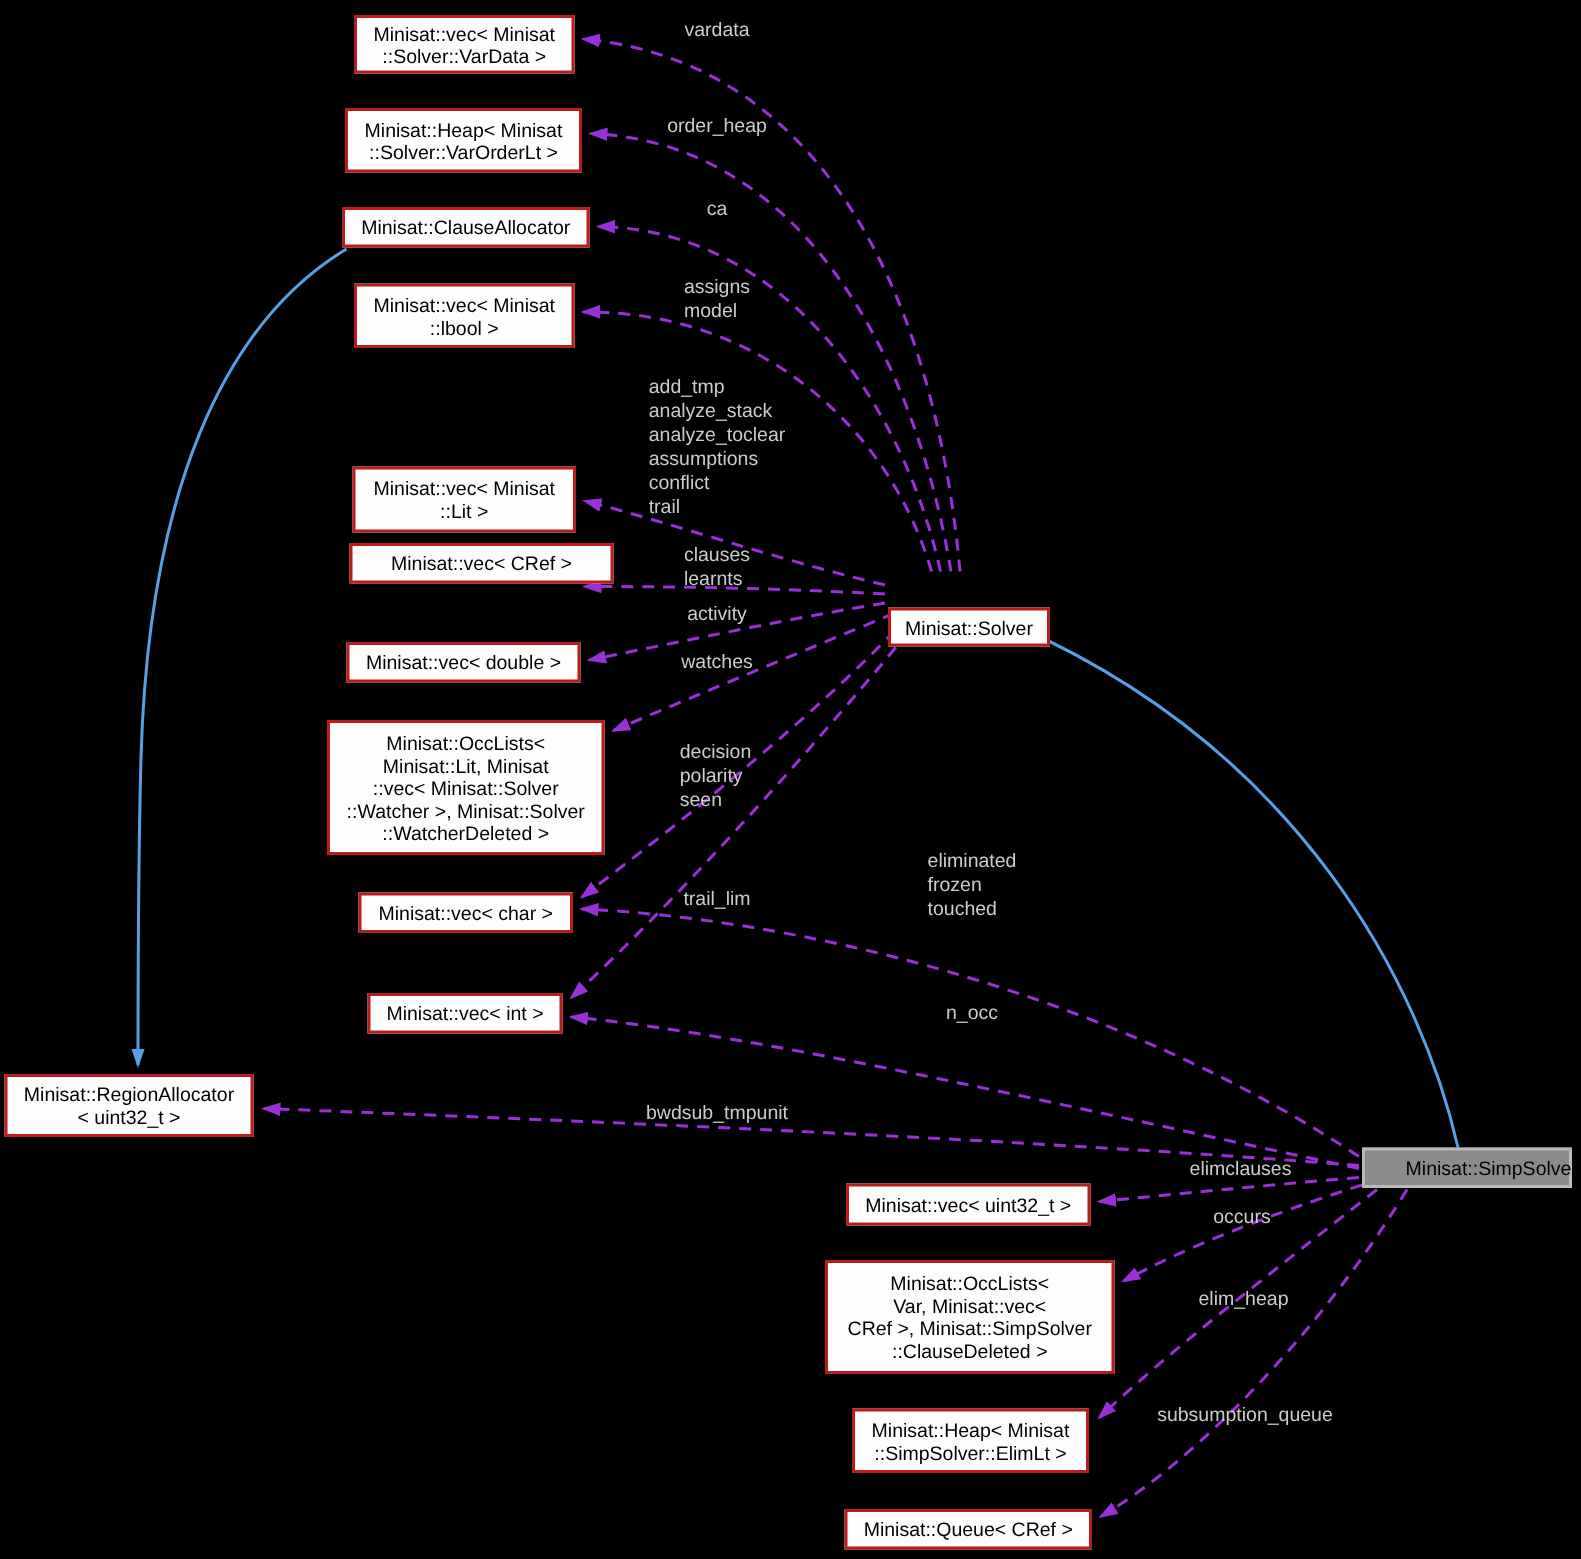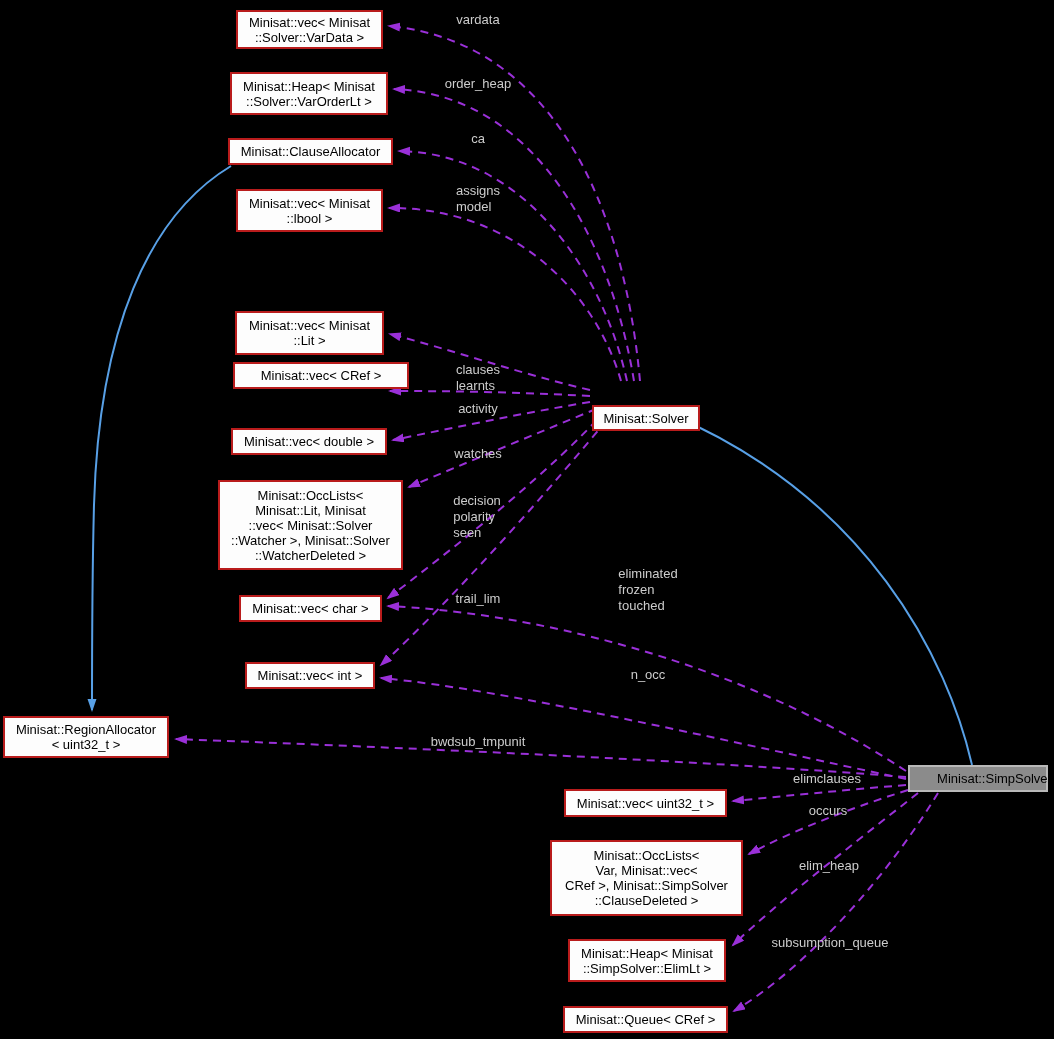--- a/index.html
+++ b/index.html
@@ -90,24 +90,30 @@
 ::ClauseDeleted &gt;</div>
   <div class="node" style="left:568px;top:939px;width:158px;height:43px;">Minisat::Heap&lt; Minisat
 ::SimpSolver::ElimLt &gt;</div>
   <div class="node" style="left:563px;top:1006px;width:165px;height:27px;">Minisat::Queue&lt; CRef &gt;</div>
 
   <div class="elabel" style="left:478px;top:20px;">vardata</div>
   <div class="elabel" style="left:478px;top:84px;">order_heap</div>
   <div class="elabel" style="left:478px;top:139px;">ca</div>
   <div class="elabel" style="left:478px;top:199px;">assigns
 model</div>
+  <div class="elabel" style="left:478px;top:298px;">add_tmp
+analyze_stack
+analyze_toclear
+assumptions
+conflict
+trail</div>
   <div class="elabel" style="left:478px;top:378px;">clauses
 learnts</div>
   <div class="elabel" style="left:478px;top:409px;">activity</div>
-  <div class="elabel" style="left:478px;top:454px;">watches</div>
+  <div class="elabel" style="left:478px;top:441px;">watches</div>
   <div class="elabel" style="left:477px;top:517px;">decision
 polarity
 seen</div>
   <div class="elabel" style="left:478px;top:599px;">trail_lim</div>
   <div class="elabel" style="left:648px;top:590px;">eliminated
 frozen
 touched</div>
   <div class="elabel" style="left:648px;top:675px;">n_occ</div>
   <div class="elabel" style="left:478px;top:742px;">bwdsub_tmpunit</div>
   <div class="elabel" style="left:827px;top:779px;">elimclauses</div>

